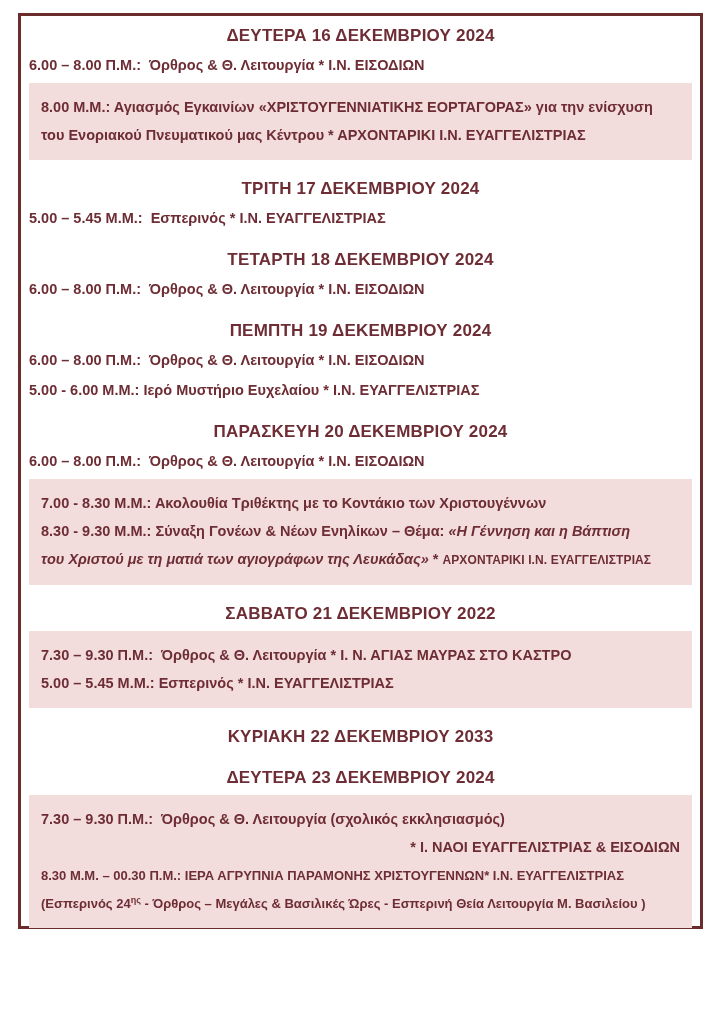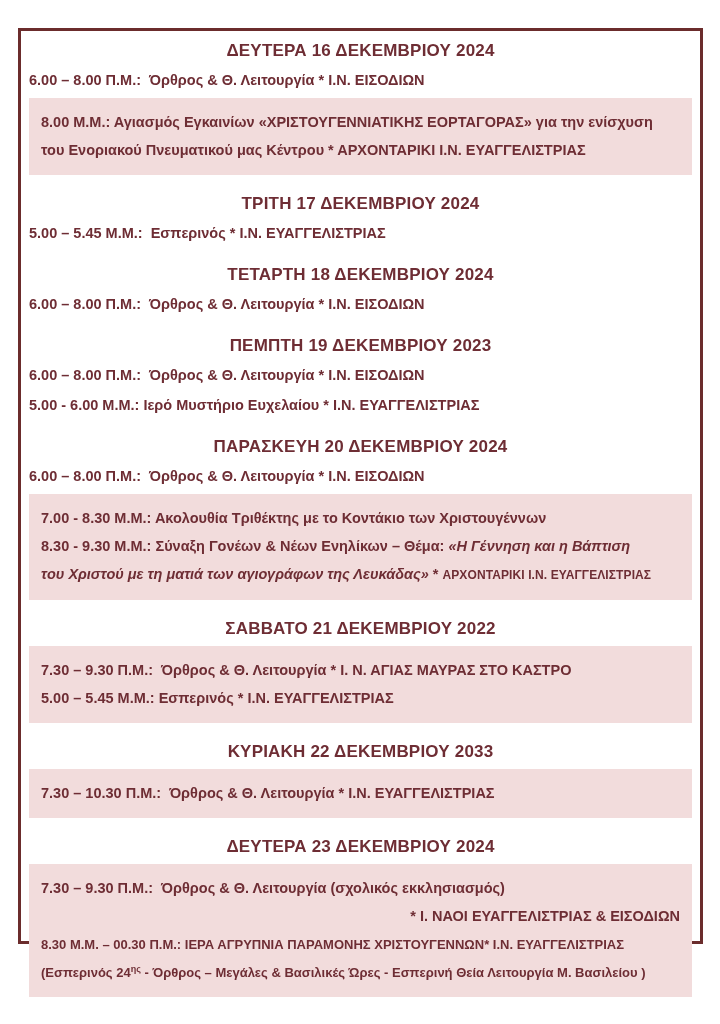--- a/index.html
+++ b/index.html
@@ -13,21 +13,21 @@
   }
   .page {
     position: relative;
     width: 720px;
     height: 1024px;
     background: var(--bg-color, #ffffff);
   }
   .frame {
     position: absolute;
     left: 18px;
-    top: 28px;
+    top: 13px;
     width: 685px;
     height: 916px;
     border: 3px solid var(--border-color, #6b2c2c);
     box-sizing: border-box;
     display: flex;
     flex-direction: column;
     padding: 6px 8px 0 8px;
   }
   .day-section { display: block; }
   .day-section:last-child { margin-top: auto; }
@@ -85,21 +85,21 @@
           <p class="event-line align-center"><span class="seg seg-normal">5.00 – 5.45 Μ.Μ.:  Εσπερινός * Ι.Ν. ΕΥΑΓΓΕΛΙΣΤΡΙΑΣ</span></p>
         </div>
       </section>
       <section class="day-section">
         <h2 class="day-title">ΤΕΤΑΡΤΗ 18 ΔΕΚΕΜΒΡΙΟΥ 2024</h2>
         <div class="event-block">
           <p class="event-line align-center"><span class="seg seg-normal">6.00 – 8.00 Π.Μ.:  Όρθρος &amp; Θ. Λειτουργία * Ι.Ν. ΕΙΣΟΔΙΩΝ</span></p>
         </div>
       </section>
       <section class="day-section">
-        <h2 class="day-title">ΠΕΜΠΤΗ 19 ΔΕΚΕΜΒΡΙΟΥ 2023</h2>
+        <h2 class="day-title">ΠΕΜΠΤΗ 19 ΔΕΚΕΜΒΡΙΟΥ 2024</h2>
         <div class="event-block">
           <p class="event-line align-center"><span class="seg seg-normal">6.00 – 8.00 Π.Μ.:  Όρθρος &amp; Θ. Λειτουργία * Ι.Ν. ΕΙΣΟΔΙΩΝ</span></p>
         </div>
         <div class="event-block">
           <p class="event-line align-center"><span class="seg seg-normal">5.00 - 6.00 Μ.Μ.: Ιερό Μυστήριο Ευχελαίου * Ι.Ν. ΕΥΑΓΓΕΛΙΣΤΡΙΑΣ</span></p>
         </div>
       </section>
       <section class="day-section">
         <h2 class="day-title">ΠΑΡΑΣΚΕΥΗ 20 ΔΕΚΕΜΒΡΙΟΥ 2024</h2>
         <div class="event-block">
@@ -113,23 +113,20 @@
       </section>
       <section class="day-section">
         <h2 class="day-title">ΣΑΒΒΑΤΟ 21 ΔΕΚΕΜΒΡΙΟΥ 2022</h2>
         <div class="event-block highlight">
           <p class="event-line align-center"><span class="seg seg-normal">7.30 – 9.30 Π.Μ.:  Όρθρος &amp; Θ. Λειτουργία * Ι. Ν. ΑΓΙΑΣ ΜΑΥΡΑΣ ΣΤΟ ΚΑΣΤΡΟ</span></p>
           <p class="event-line align-center"><span class="seg seg-normal">5.00 – 5.45 Μ.Μ.: Εσπερινός * Ι.Ν. ΕΥΑΓΓΕΛΙΣΤΡΙΑΣ</span></p>
         </div>
       </section>
       <section class="day-section">
         <h2 class="day-title">ΚΥΡΙΑΚΗ 22 ΔΕΚΕΜΒΡΙΟΥ 2033</h2>
-        <div class="event-block highlight">
-          <p class="event-line align-center"><span class="seg seg-normal">7.30 – 10.30 Π.Μ.:  Όρθρος &amp; Θ. Λειτουργία * Ι.Ν. ΕΥΑΓΓΕΛΙΣΤΡΙΑΣ</span></p>
-        </div>
       </section>
       <section class="day-section">
         <h2 class="day-title">ΔΕΥΤΕΡΑ 23 ΔΕΚΕΜΒΡΙΟΥ 2024</h2>
         <div class="event-block highlight">
           <p class="event-line align-center"><span class="seg seg-normal">7.30 – 9.30 Π.Μ.:  Όρθρος &amp; Θ. Λειτουργία (σχολικός εκκλησιασμός)</span></p>
           <p class="event-line align-right"><span class="seg seg-normal">* Ι. ΝΑΟΙ ΕΥΑΓΓΕΛΙΣΤΡΙΑΣ &amp; ΕΙΣΟΔΙΩΝ</span></p>
           <p class="event-line align-center size-small"><span class="seg seg-normal">8.30 Μ.Μ. – 00.30 Π.Μ.: ΙΕΡΑ ΑΓΡΥΠΝΙΑ ΠΑΡΑΜΟΝΗΣ ΧΡΙΣΤΟΥΓΕΝΝΩΝ* Ι.Ν. ΕΥΑΓΓΕΛΙΣΤΡΙΑΣ</span></p>
           <p class="event-line align-center size-small"><span class="seg seg-normal">(Εσπερινός 24</span><sup class="seg seg-sup">ης</sup><span class="seg seg-normal"> - Όρθρος – Μεγάλες &amp; Βασιλικές Ώρες - Εσπερινή Θεία Λειτουργία Μ. Βασιλείου )</span></p>
         </div>
       </section>

